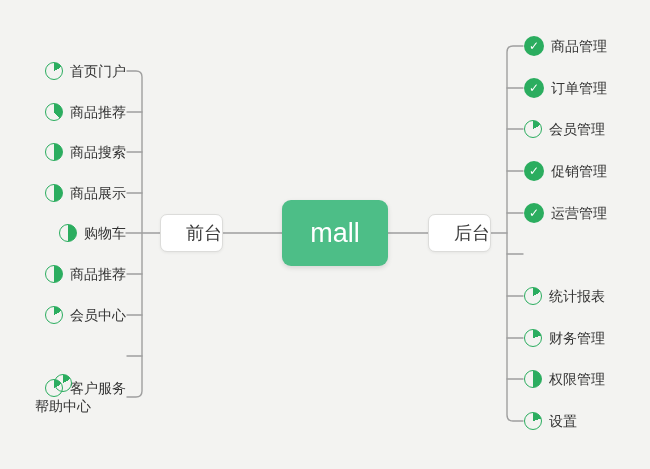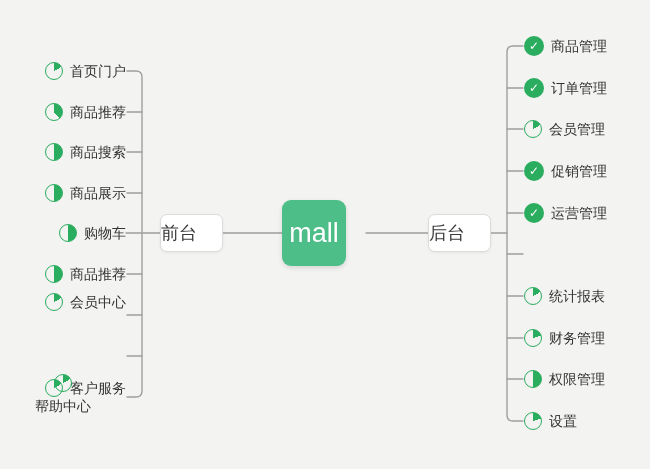--- a/index.html
+++ b/index.html
@@ -26,29 +26,29 @@
   .icon.check{
     width:20px;height:20px;border-radius:50%;
     background:var(--icon_green,#2bad5f);color:#fff;
     font-size:12px;font-weight:700;line-height:1;
     display:flex;align-items:center;justify-content:center;
   }
 
   .branch-node{
     position:absolute;top:214px;width:63px;height:38px;z-index:2;
     background:#fff;border:1px solid var(--box_border,#dcdcda);border-radius:7px;
-    display:flex;align-items:center;justify-content:flex-start;
+    display:flex;align-items:center;justify-content:flex-end;
     font-size:18px;color:#3a3a3a;box-shadow:0 1px 3px rgba(0,0,0,.06);
     box-sizing:border-box;
   }
   .branch-node.front{left:160px;}
   .branch-node.back{left:428px;}
 
   .root-node{
-    position:absolute;left:282px;top:200px;width:64px;height:66px;z-index:2;
+    position:absolute;left:282px;top:200px;width:106px;height:66px;z-index:2;
     background:var(--node_green,#4dbe87);border-radius:9px;
     display:flex;align-items:center;justify-content:center;
     font-size:27px;color:#ffffff;box-shadow:0 2px 5px rgba(0,0,0,.12);
   }
 </style>
 </head>
 <body>
 
 <div class="stage">
 
@@ -107,21 +107,21 @@
       <span class="item-label">商品展示</span>
     </div>
     <div class="item-row left" style="top: 217px;">
       <span class="icon pie" style="--p: 50%;"></span>
       <span class="item-label">购物车</span>
     </div>
     <div class="item-row left" style="top: 258px;">
       <span class="icon pie" style="--p: 50%;"></span>
       <span class="item-label">商品推荐</span>
     </div>
-    <div class="item-row left" style="top: 286px;">
+    <div class="item-row left" style="top: 299px;">
       <span class="icon pie" style="--p: 17%;"></span>
       <span class="item-label">会员中心</span>
     </div>
     <div class="item-row left" style="top: 340px; margin-top: 32px;">
       <span class="icon pie" style="--p: 17%;"></span>
       <span class="item-label">客户服务</span>
     </div>
     <div class="item-row left" style="top: 381px; flex-direction: column;">
       <span class="icon pie" style="--p: 17%;"></span>
       <span class="item-label">帮助中心</span>

